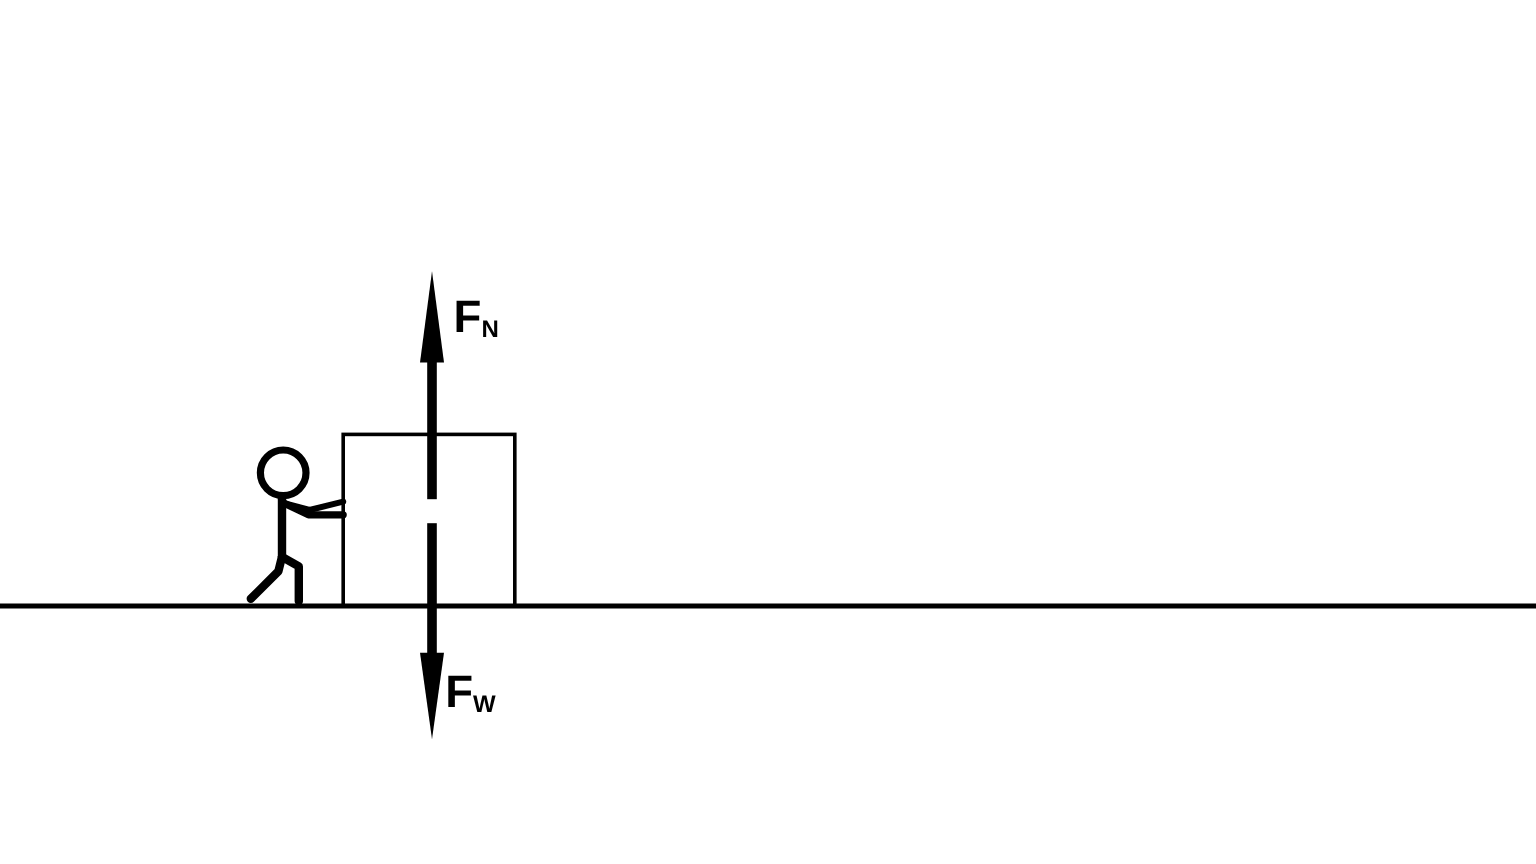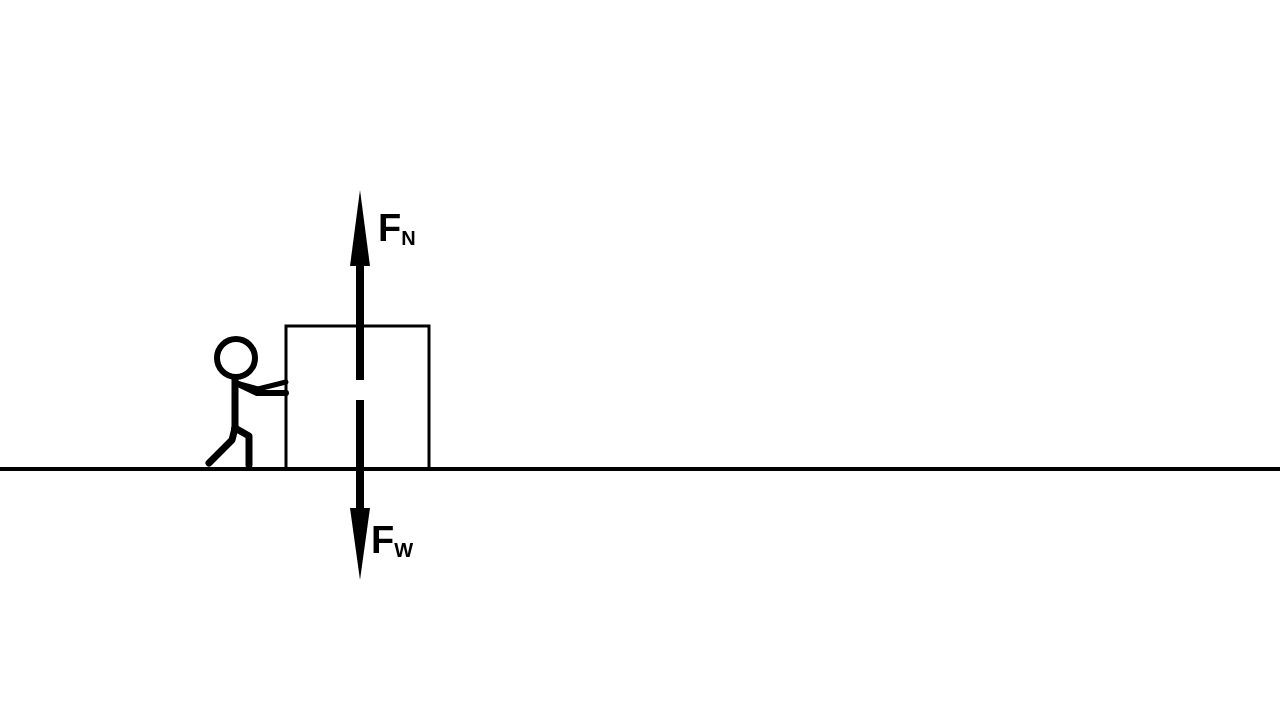--- a/index.html
+++ b/index.html
@@ -7,20 +7,21 @@
       padding: 0;
       width: 1280px;
       height: 720px;
       background: #ffffff;
       overflow: hidden;
     }
     #stage {
       position: relative;
       width: 1280px;
       height: 664px;
+      margin-top: 36px;
     }
     svg {
       position: absolute;
       left: 0;
       top: 0;
     }
     .label {
       font-family: "Liberation Sans", sans-serif;
       font-weight: bold;
       fill: #000000;

